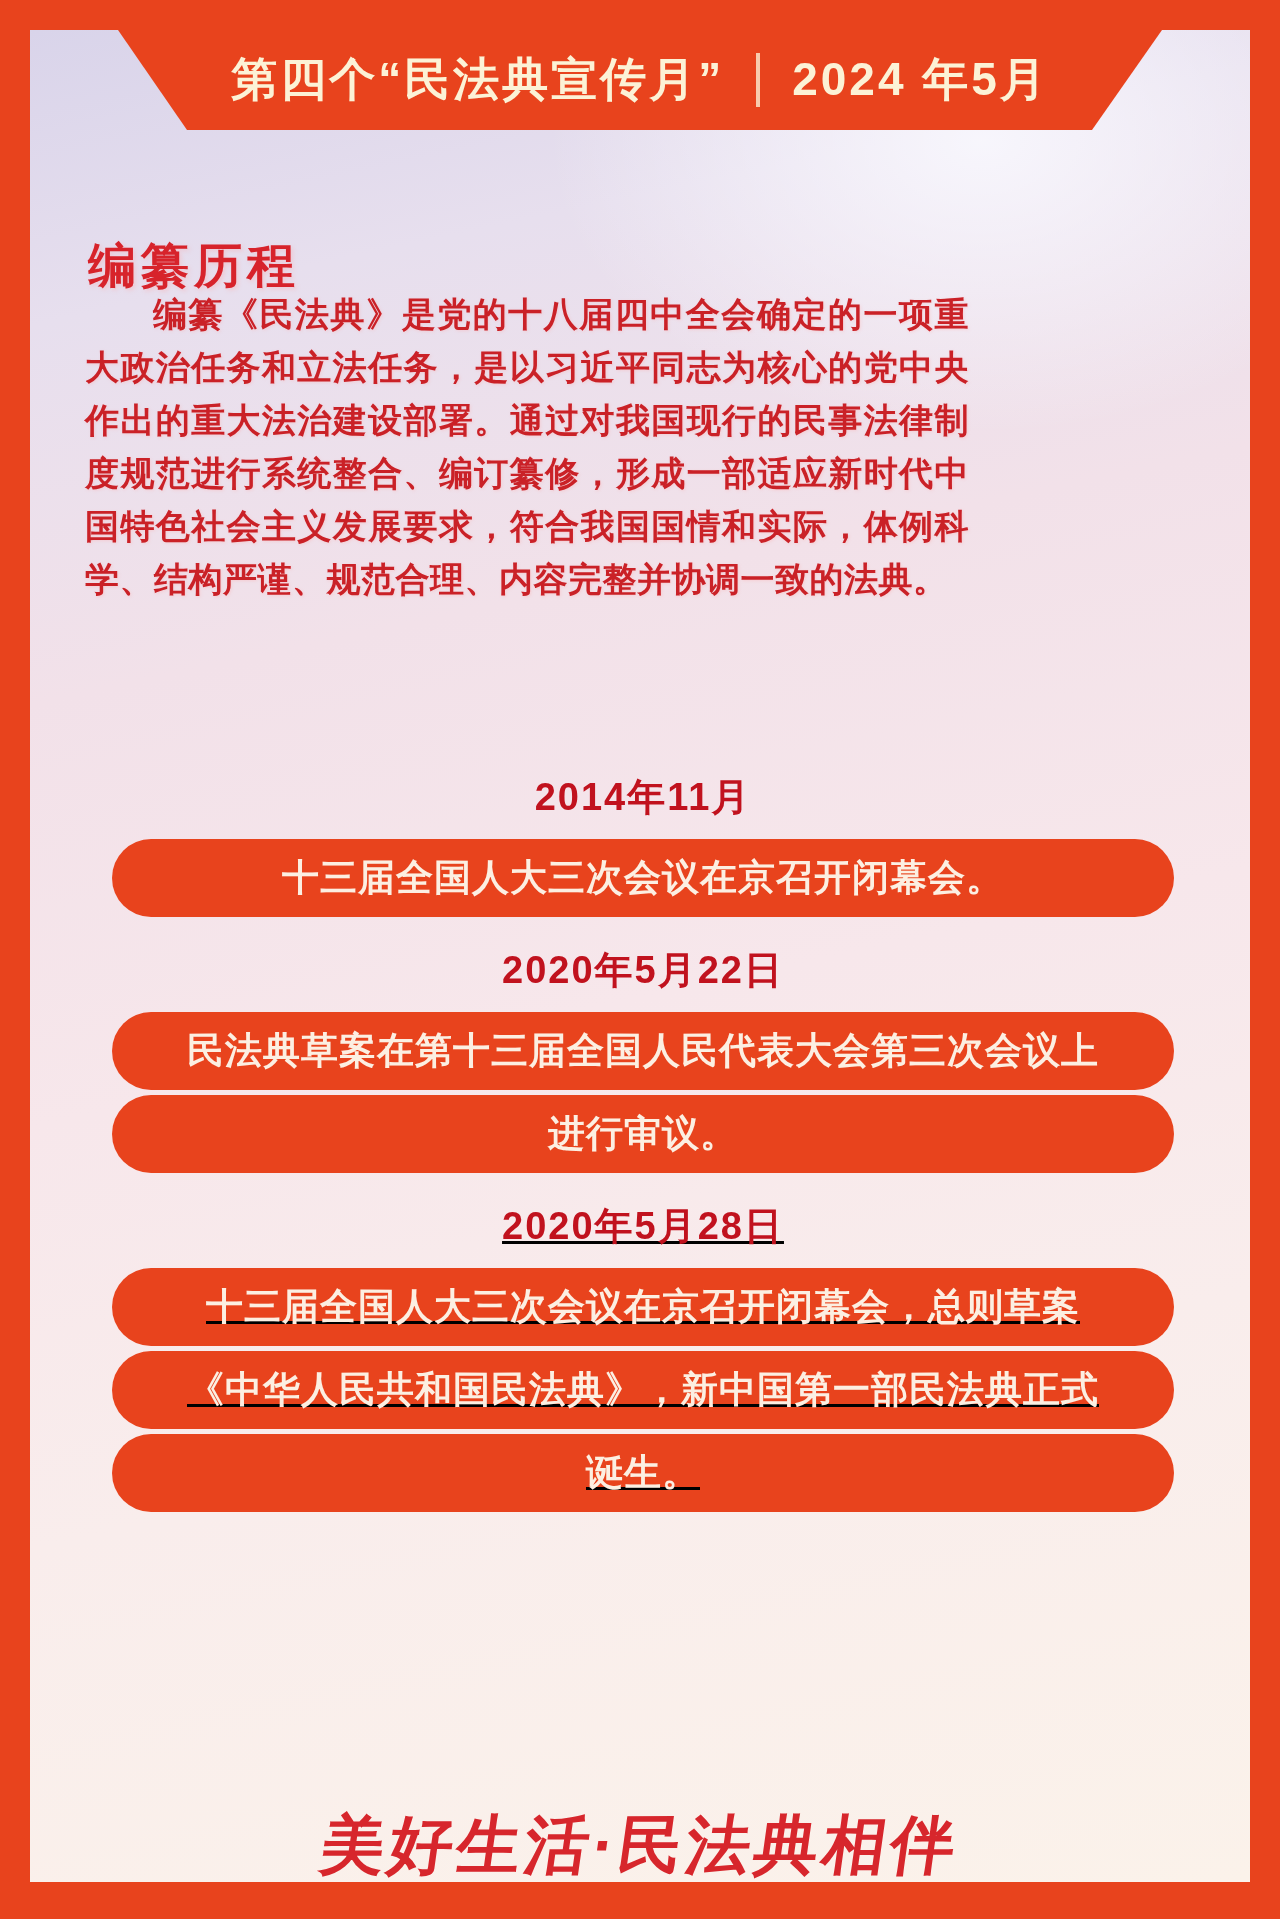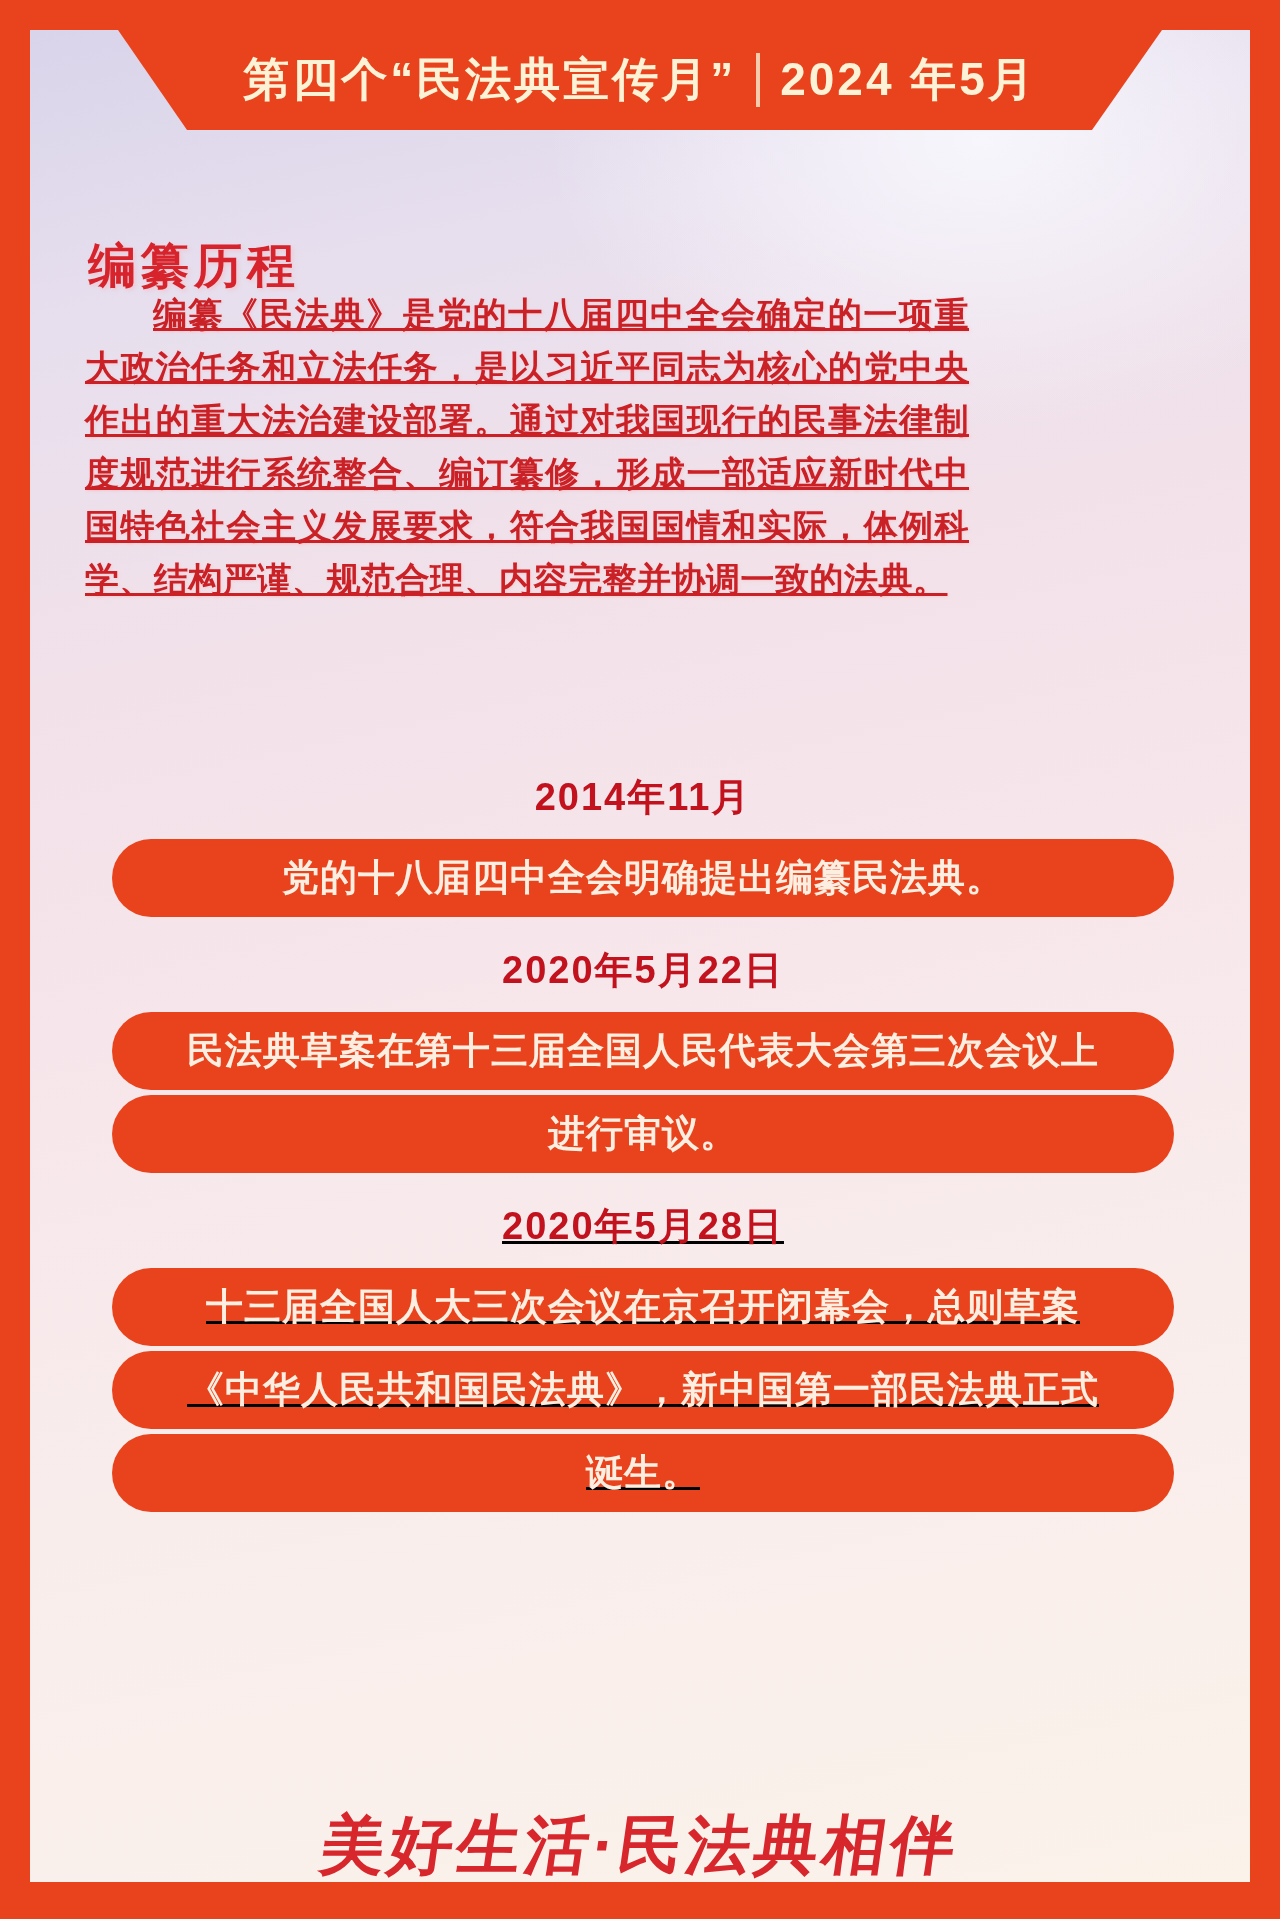--- a/index.html
+++ b/index.html
@@ -27,20 +27,21 @@
     top: 0;
     left: 0;
     width: 1220px;
     height: 100px;
     background: #e8431d;
     -webkit-clip-path: polygon(88px 0, 1132px 0, 1062px 100%, 157px 100%);
     clip-path: polygon(88px 0, 1132px 0, 1062px 100%, 157px 100%);
     display: flex;
     align-items: center;
     justify-content: center;
+    gap: 12px;
   }
   .banner-text {
     color: #fcf2d6;
     font-size: 46px;
     font-weight: bold;
     letter-spacing: 3px;
     white-space: nowrap;
   }
   .banner-divider {
     display: inline-block;
@@ -68,21 +69,20 @@
     width: 884px;
     margin: 0;
     font-size: 34px;
     line-height: 53px;
     font-weight: bold;
     color: #ca2127;
     text-indent: 2em;
     text-align: justify;
     letter-spacing: 0.5px;
     text-shadow: 1px 1px 3px rgba(255, 170, 170, 0.35);
-    text-decoration: underline;
   }
   .timeline {
     position: absolute;
     left: 82px;
     top: 742px;
     width: 1062px;
   }
   .entry { margin-bottom: 28px; }
   .entry:last-child { margin-bottom: 0; text-decoration: underline; }
   .date {
@@ -136,21 +136,21 @@
     </div>
 
     <h1 class="section-title">编纂历程</h1>
 
     <p class="body-text">编纂《民法典》是党的十八届四中全会确定的一项重大政治任务和立法任务，是以习近平同志为核心的党中央作出的重大法治建设部署。通过对我国现行的民事法律制度规范进行系统整合、编订纂修，形成一部适应新时代中国特色社会主义发展要求，符合我国国情和实际，体例科学、结构严谨、规范合理、内容完整并协调一致的法典。</p>
 
     <div class="timeline">
   <div class="entry">
     <div class="date">2014年11月</div>
     <div class="pills">
-            <div class="pill">党的十八届四中全会明确提出编纂民法典。</div>
+            <div class="pill">十三届全国人大三次会议在京召开闭幕会。</div>
           </div>
   </div>
 
 
   <div class="entry">
     <div class="date">2020年5月22日</div>
     <div class="pills">
             <div class="pill">民法典草案在第十三届全国人民代表大会第三次会议上</div>
             <div class="pill">进行审议。</div>
           </div>

